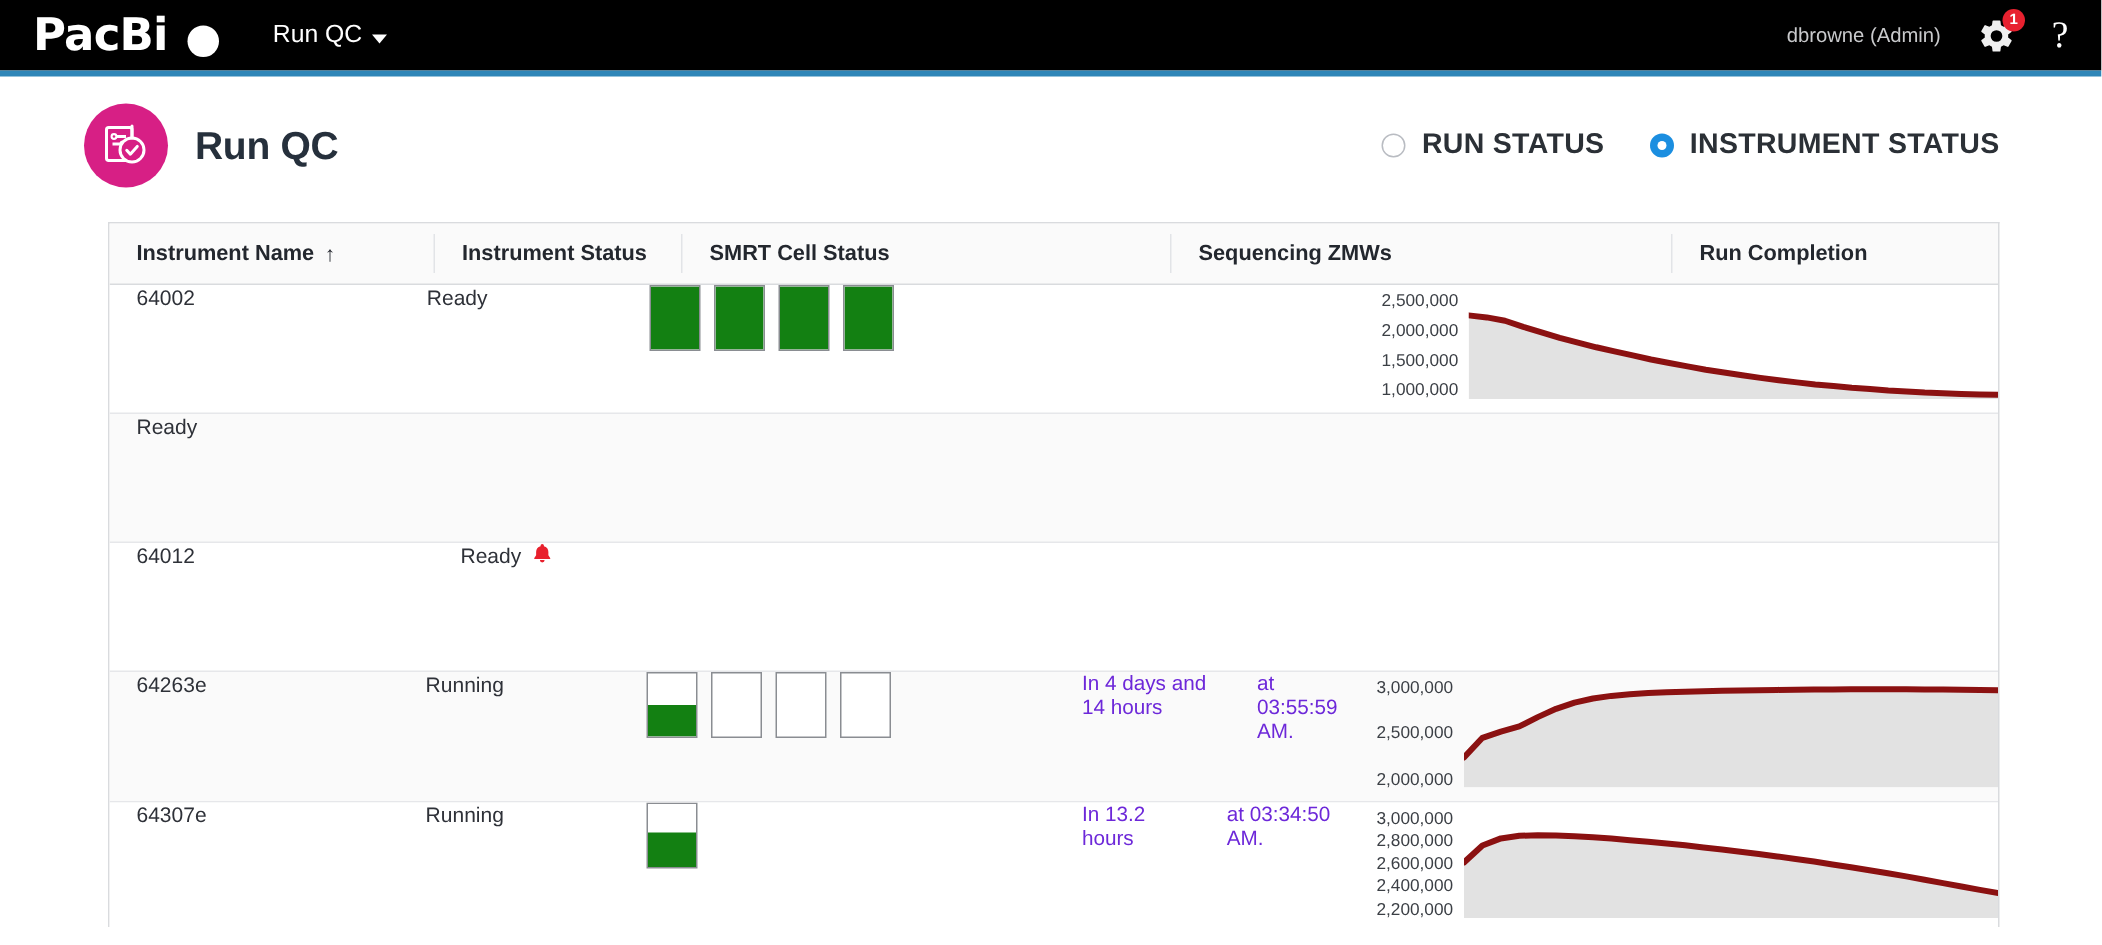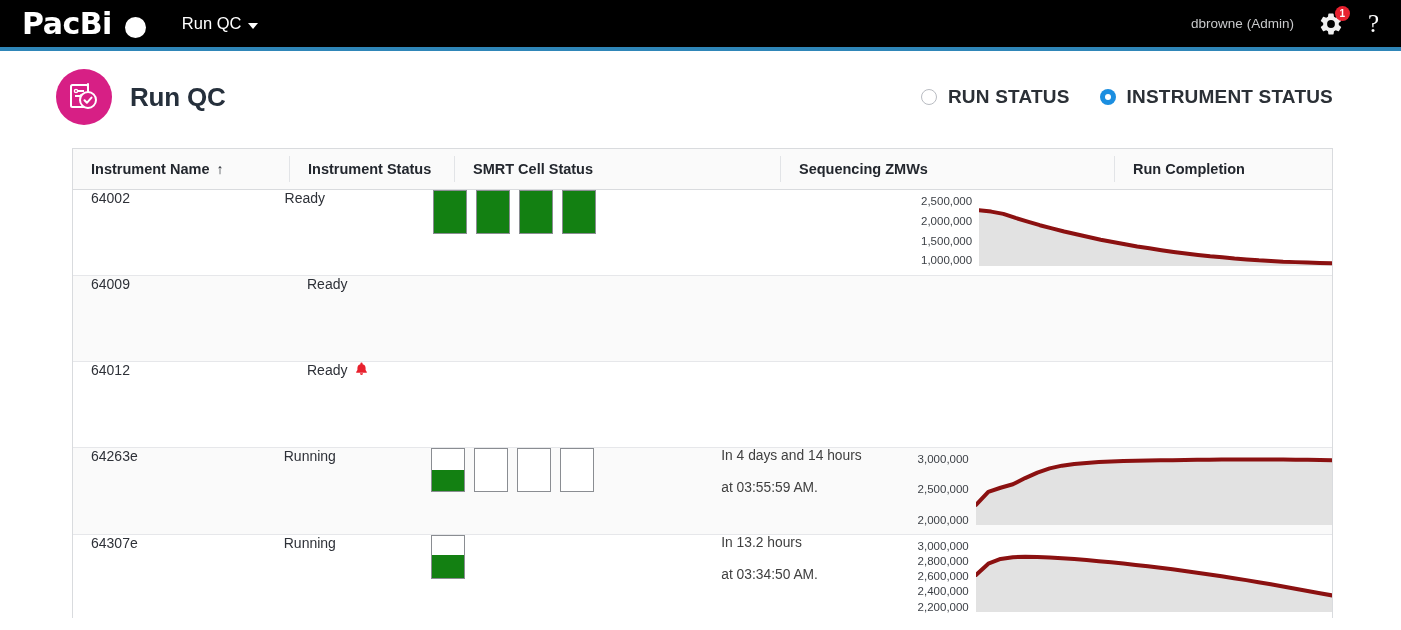--- a/index.html
+++ b/index.html
@@ -269,24 +269,24 @@
   }
   .cellfill {
     position: absolute;
     left: 0; right: 0; bottom: 0;
     background: #138012;
   }
 
   
   .completion {
     display: flex;
-    flex-direction: column;
-    gap: 16px;
+    flex-direction: row;
+    gap: 30px;
     font-size: 13.8px;
-    color: #404040;
+    color: #6d28d9;
     line-height: 1.15;
   }
 
   
   .minichart {
     display: flex;
     align-items: stretch;
     width: 100%;
     height: 100%;
     position: relative;
@@ -434,23 +434,20 @@
             <span class="plot">
               <svg viewBox="0 0 600 100" preserveAspectRatio="none">
                 <path d="M0.0 18.0 L20.7 20.0 L41.4 23.3 L62.1 29.3 L82.8 34.7 L103.4 40.0 L124.1 44.7 L144.8 49.3 L165.5 53.3 L186.2 57.3 L206.9 61.3 L227.6 64.7 L248.3 68.0 L269.0 71.3 L289.7 74.0 L310.3 76.7 L331.0 79.3 L351.7 81.7 L372.4 83.7 L393.1 85.7 L413.8 87.3 L434.5 89.0 L455.2 90.3 L475.9 91.7 L496.6 92.7 L517.2 93.7 L537.9 94.3 L558.6 95.0 L579.3 95.5 L600.0 95.9 L600 100 L0 100 Z" fill="#e2e2e2"></path>
                 <path d="M0.0 18.0 L20.7 20.0 L41.4 23.3 L62.1 29.3 L82.8 34.7 L103.4 40.0 L124.1 44.7 L144.8 49.3 L165.5 53.3 L186.2 57.3 L206.9 61.3 L227.6 64.7 L248.3 68.0 L269.0 71.3 L289.7 74.0 L310.3 76.7 L331.0 79.3 L351.7 81.7 L372.4 83.7 L393.1 85.7 L413.8 87.3 L434.5 89.0 L455.2 90.3 L475.9 91.7 L496.6 92.7 L517.2 93.7 L537.9 94.3 L558.6 95.0 L579.3 95.5 L600.0 95.9" fill="none" stroke="#8b1111" stroke-width="4" stroke-linejoin="round" stroke-linecap="round" vector-effect="non-scaling-stroke"></path>
               </svg>
             </span>
           </span>
         </div>
       </div>
       <div class="trow alt" style="height: 85px;">
-        <div class="td c-name">
-          <span>64009</span>
-        </div>
         <div class="td c-stat status-cell">
           <span>Ready</span>
         </div>
         <div class="td c-cell"></div>
         <div class="td c-comp"></div>
         <div class="td c-zmw"></div>
       </div>
       <div class="trow" style="height: 85px;">
         <div class="td c-name">
           <span>64012</span>

